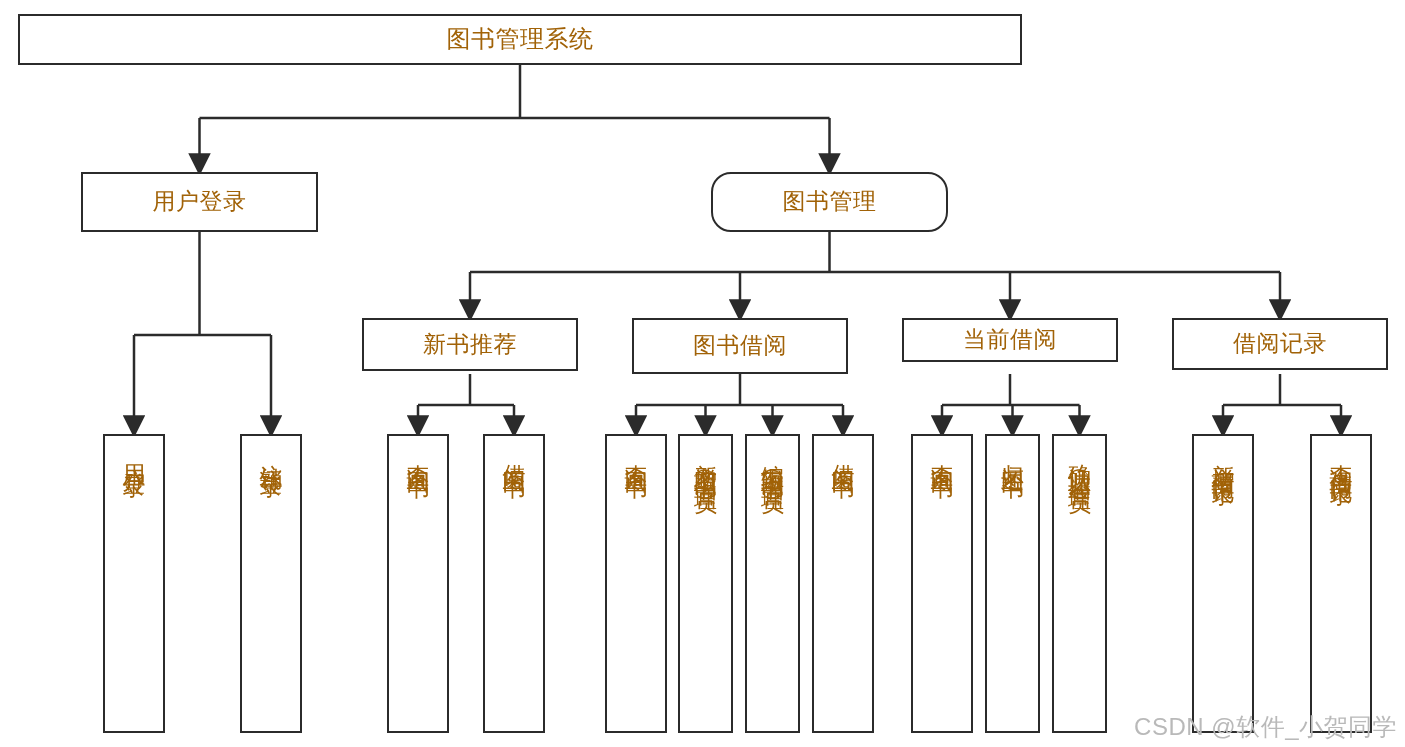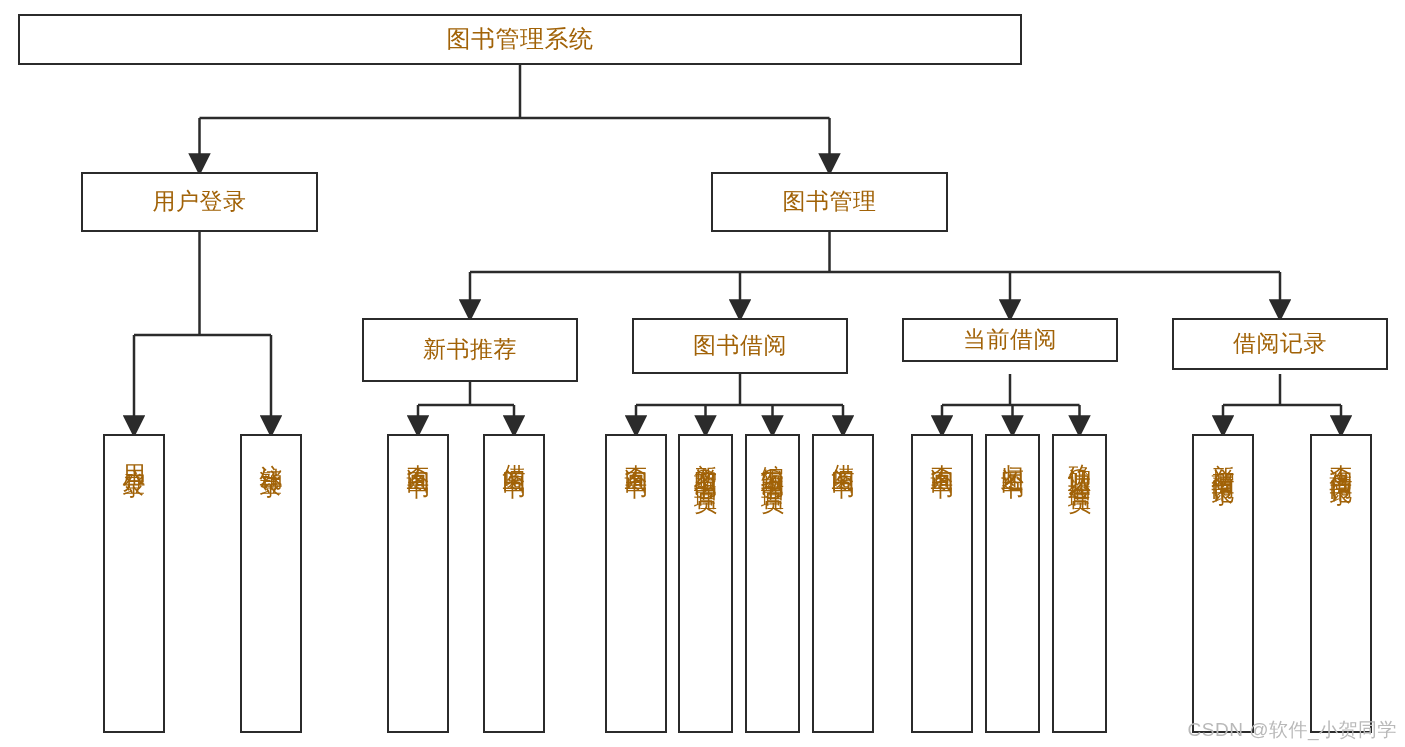--- a/index.html
+++ b/index.html
@@ -56,21 +56,21 @@
     text-orientation: upright;
     font-size: 23px;
     line-height: 1.0;
     letter-spacing: 4px;
     white-space: nowrap;
   }
   #watermark {
     position: absolute;
     right: 8px;
     bottom: 4px;
-    font-size: 19px;
+    font-size: 24px;
     color: #b9b9b9;
     letter-spacing: 0.5px;
     white-space: nowrap;
     margin-top: 28px;
   }
 </style>
 </head>
 <body>
 
 <div id="canvas">
@@ -118,24 +118,24 @@
       </g>
   </svg>
 
   <div id="nodes">
       <div class="node horiz root" style="left: 18px; top: 14px; width: 1004px; height: 51px;">
         <span class="lbl">图书管理系统</span>
       </div>
       <div class="node horiz" style="left: 81px; top: 172px; width: 237px; height: 60px;">
         <span class="lbl">用户登录</span>
       </div>
-      <div class="node horiz" style="left: 711px; top: 172px; width: 237px; height: 60px;">
+      <div class="node horiz" style="left: 711px; top: 172px; width: 237px; height: 60px; border-radius: 20px;">
         <span class="lbl">图书管理</span>
       </div>
-      <div class="node horiz" style="left: 362px; top: 318px; width: 216px; height: 64px;">
+      <div class="node horiz" style="left: 362px; top: 318px; width: 216px; height: 53px;">
         <span class="lbl">新书推荐</span>
       </div>
       <div class="node horiz" style="left: 632px; top: 318px; width: 216px; height: 56px; align-items: center;">
         <span class="lbl">图书借阅</span>
       </div>
       <div class="node horiz" style="left: 902px; top: 318px; width: 216px; height: 44px;">
         <span class="lbl">当前借阅</span>
       </div>
       <div class="node horiz" style="left: 1172px; top: 318px; width: 216px; height: 52px;">
         <span class="lbl">借阅记录</span>

